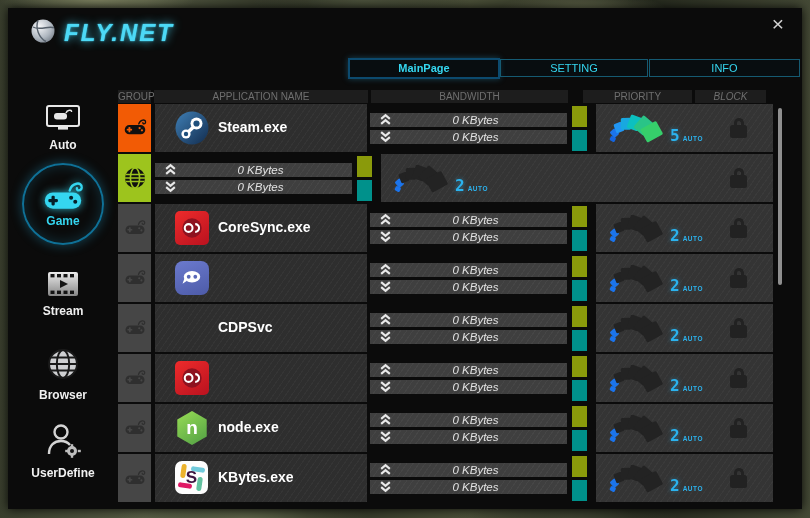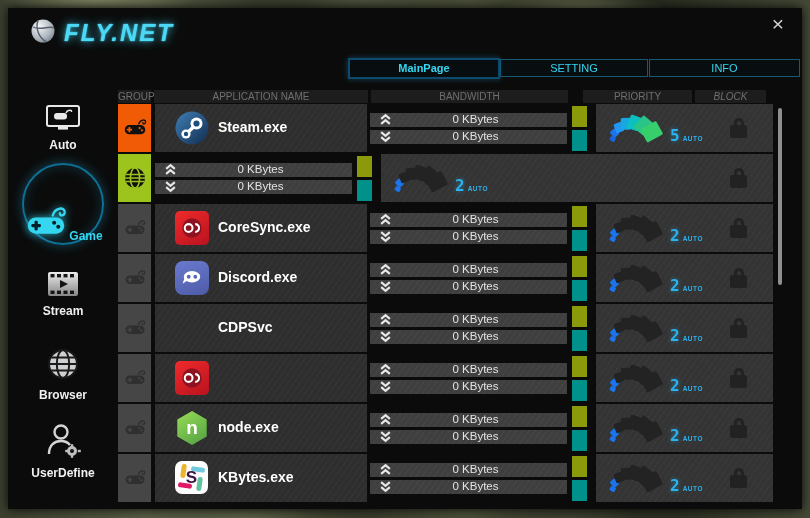--- a/index.html
+++ b/index.html
@@ -33,21 +33,21 @@
   #tab-1{left:492px;width:146px;}
   #tab-2{left:641px;width:149px;}
 
   
   .side-item{position:absolute;left:0;width:110px;text-align:center;cursor:pointer;}
   .side-label{font-size:12px;font-weight:bold;color:#f0f0f0;margin-top:2px;}
   #side-auto{top:96px;}
   #side-game{top:155px;}
   #side-game .ring{margin:0 auto;width:78px;height:78px;border:2px solid #0f7096;border-radius:50%;
       box-shadow:0 0 12px rgba(40,190,240,.35), inset 0 0 14px rgba(40,190,240,.2);
-      display:flex;flex-direction:row;align-items:flex-end;justify-content:center;}
+      display:flex;flex-direction:column;align-items:center;justify-content:center;}
   #side-game svg{filter:drop-shadow(0 0 4px rgba(53,214,240,.8));}
   #side-game .side-label{color:#35d6f0;margin-top:-4px;}
   #side-stream{top:262px;}
   #side-browser{top:338px;}
   #side-user{top:412px;}
 
   
   .hdr{position:absolute;top:82px;height:13px;line-height:13px;background:#1d1d1d;color:#6f6f6f;font-size:10px;text-align:center;}
   #hdr-0{left:110px;width:33px;}
   #hdr-1{left:146px;width:214px;}
@@ -57,22 +57,22 @@
 
   
   #tbody{position:absolute;left:110px;top:96px;width:655px;}
   .row{display:flex;height:48px;margin-bottom:2px;}
   .cell-group{width:33px;margin-right:4px;display:flex;align-items:center;justify-content:center;background:#464646;}
   .cell-app{width:212px;margin-right:3px;background:#2e2e2e;display:flex;align-items:center;
             background-image:repeating-linear-gradient(125deg,rgba(255,255,255,.03) 0 1px,transparent 1px 5px);}
   .app-icon{width:34px;height:34px;margin-left:20px;margin-right:9px;flex:none;position:relative;}
   .app-name{flex:1;color:#fff;font-weight:bold;font-size:14px;line-height:1.25;padding-right:0;}
   .cell-bw{width:197px;margin-right:5px;display:flex;flex-direction:column;justify-content:center;gap:3px;}
-  .bw-line{height:14px;background:#3f3f3f;display:flex;align-items:flex-start;
-           background-image:repeating-linear-gradient(125deg,rgba(255,255,255,.035) 0 1px,transparent 1px 5px);}
+  .bw-line{height:14px;background:#3f3f3f;display:flex;align-items:center;
+           background-image:repeating-linear-gradient(125deg,rgba(255,255,255,.035) 0 1px,transparent 1px 5px);font-style:italic;}
   .bw-line svg{margin-left:9px;flex:none;}
   .bw-val{flex:1;text-align:center;color:#e2e2e2;font-size:11.5px;padding-right:8px;}
   .cell-bars{width:15px;margin-right:9px;display:flex;flex-direction:column;justify-content:center;gap:3px;}
   .bar{height:21px;width:15px;}
   .cell-right{flex:1;background:#343434;display:flex;align-items:center;
               background-image:repeating-linear-gradient(125deg,rgba(255,255,255,.03) 0 1px,transparent 1px 5px);}
   .gauge{width:60px;height:44px;margin-left:12px;flex:none;cursor:pointer;}
   .pwrap{align-self:flex-end;margin-bottom:7px;margin-left:2px;display:flex;align-items:baseline;}
   .pnum{font-family:"DejaVu Sans Mono",monospace;font-weight:bold;font-size:16px;color:#2bb3ef;text-shadow:0 0 5px rgba(43,179,239,.55);}
   .pmode{font-size:6.5px;font-weight:bold;color:#2bb3ef;margin-left:3px;letter-spacing:.5px;}
@@ -438,21 +438,20 @@
                 <svg width="28" height="28" viewBox="0 0 34 34">
       <g fill="#fff">
                     <ellipse cx="17" cy="15.5" rx="10" ry="7"></ellipse>
                     <path d="M8 17 l-2.5 7 5-3.5z"></path>
                   </g>
       <circle cx="13" cy="15.5" r="2.3" fill="#5a68b8"></circle>
                   <circle cx="21" cy="15.5" r="2.3" fill="#5a68b8"></circle>
                 </svg>
               </div>
             </div>
-      <div class="app-name">Discord.exe</div>
     </div>
     <div class="cell-bw">
       <div class="bw-line">
         <svg width="13" height="13" viewBox="0 0 12 12">
           <g stroke="#e8e8e8" stroke-width="2" fill="none">
             <path d="M2 5.4 L6 2 L10 5.4"></path>
                   <path d="M2 10 L6 6.6 L10 10"></path>
           </g>
         </svg>
         <span class="bw-val up-val">0 KBytes</span>

